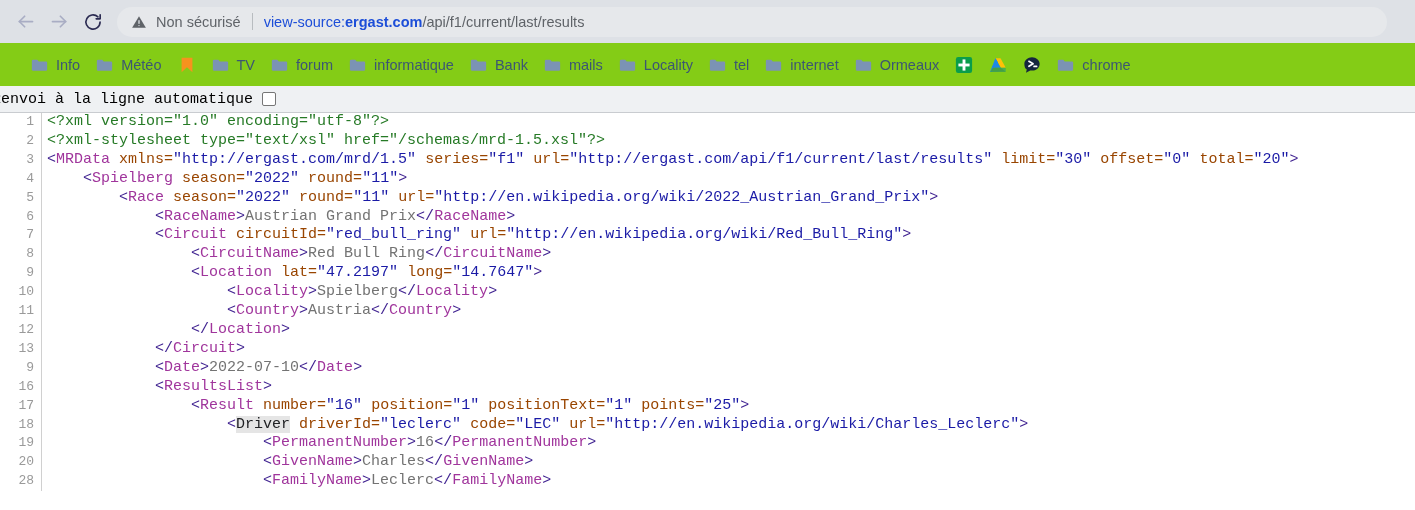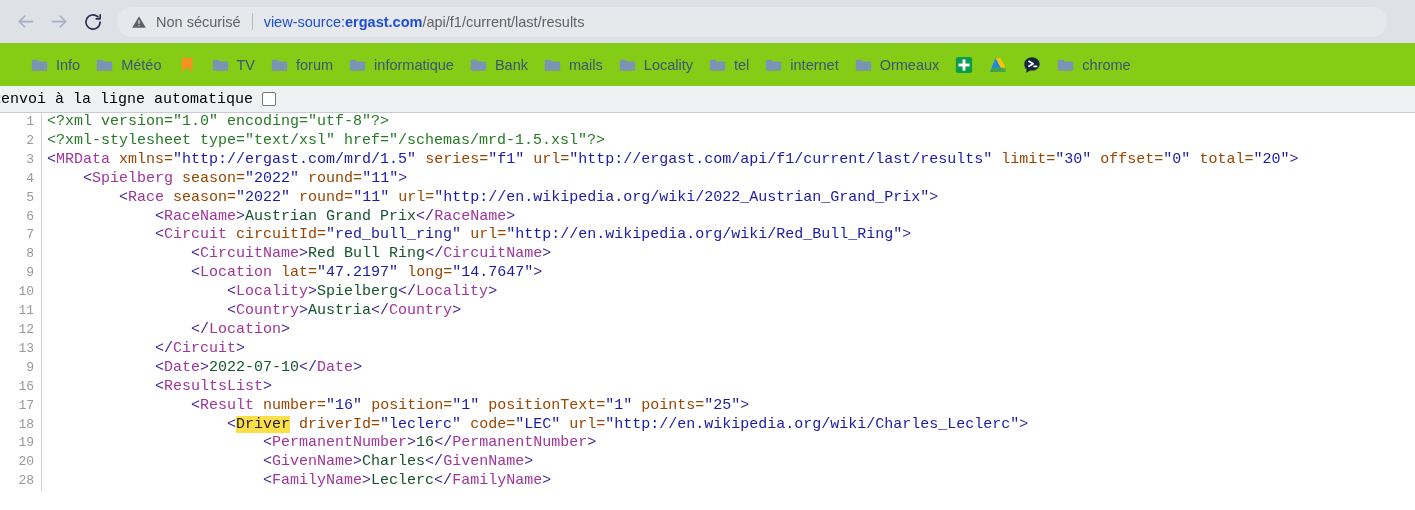--- a/index.html
+++ b/index.html
@@ -179,22 +179,22 @@
     color: #000000;
     overflow: hidden;
   }
 
   
   .t-pi     { color: #267a26; }   
   .t-brk    { color: #3d1f8f; }   
   .t-tag    { color: #a0359c; }   
   .t-attr   { color: #994500; }   
   .t-val    { color: #1a1aa6; }   
-  .t-txt    { color: #14532d; }   
-  .sel      { background: #fde047; color: #202124; }
+  .t-txt    { color: #737373; }   
+  .sel      { background: #e5e5e5; color: #202124; }
 </style>
 </head>
 <body>
 
 <div class="toolbar">
 
   <div class="navbtn">
     <span>
       <svg width="21" height="21" viewBox="0 0 24 24" fill="none" stroke="#a9adc4" stroke-width="2" stroke-linecap="round" stroke-linejoin="round">
         <line x1="20" y1="12" x2="5" y2="12"></line>

